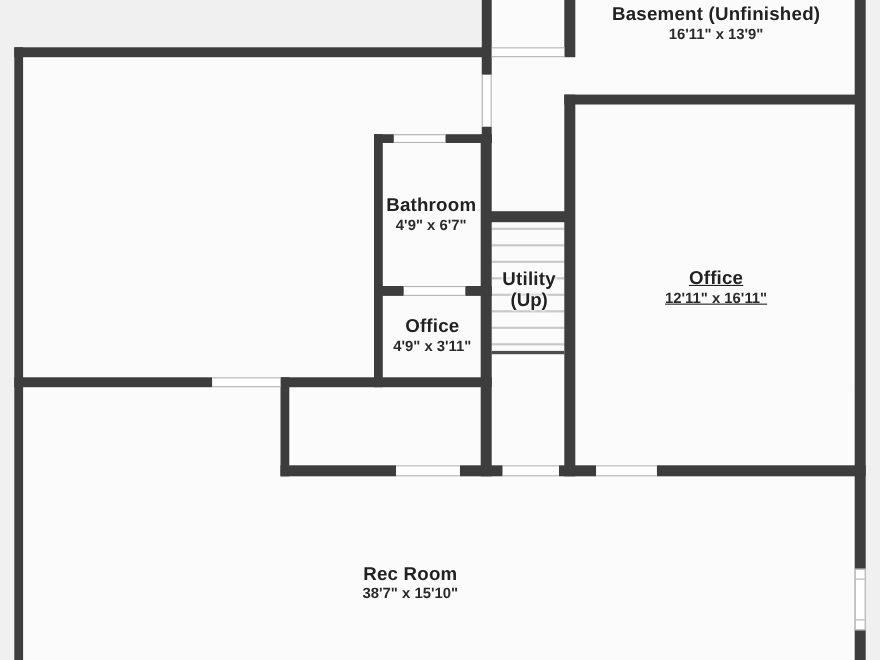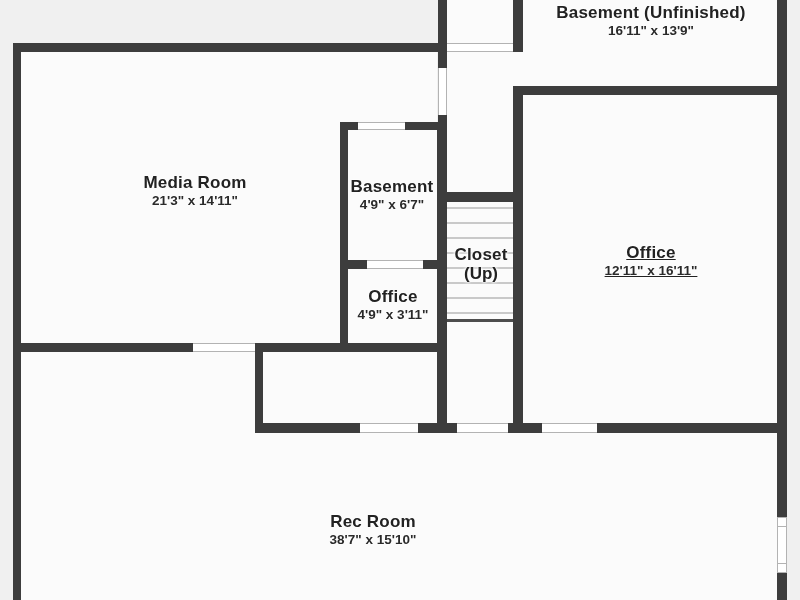--- a/index.html
+++ b/index.html
@@ -128,32 +128,28 @@
   <div class="window" style="left:777px; top:517px; width:10px; height:56px;">
     <div class="cap" style="top:8px;"></div>
     <div class="cap" style="bottom:8px;"></div>
   </div>
 
   <div class="room-label" style="left:651px; top:21px;">
     <div class="room-name">Basement (Unfinished)</div>
     <div class="room-dims">16'11" x 13'9"</div>
   </div>
 
-  <div class="room-label" style="left:195px; top:191px;">
-    <div class="room-name">Media Room</div>
-    <div class="room-dims">21'3" x 14'11"</div>
-  </div>
 
   <div class="room-label" style="left:392px; top:195px;">
-    <div class="room-name">Basement</div>
+    <div class="room-name">Bathroom</div>
     <div class="room-dims">4'9" x 6'7"</div>
   </div>
 
   <div class="room-label stairs-label" style="left:481px; top:264px;">
-    <div class="room-name">Closet</div>
+    <div class="room-name">Utility</div>
     <div class="room-dims">(Up)</div>
   </div>
 
   <div class="room-label" style="left:651px; top:261px;text-decoration:underline;">
     <div class="room-name">Office</div>
     <div class="room-dims">12'11" x 16'11"</div>
   </div>
 
   <div class="room-label" style="left:393px; top:305px;">
     <div class="room-name">Office</div>

